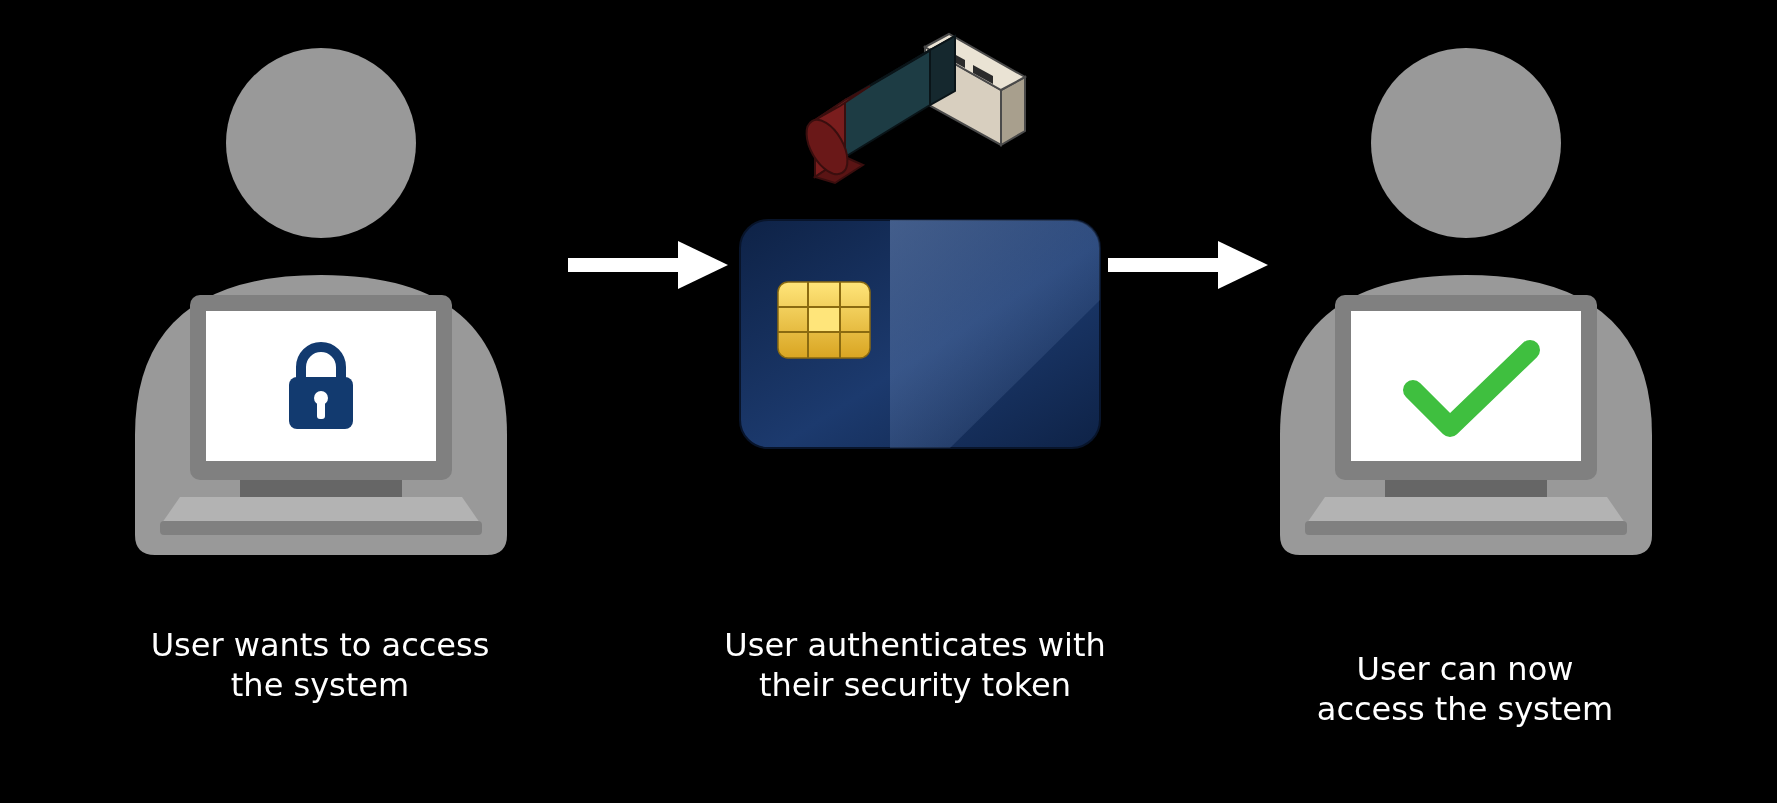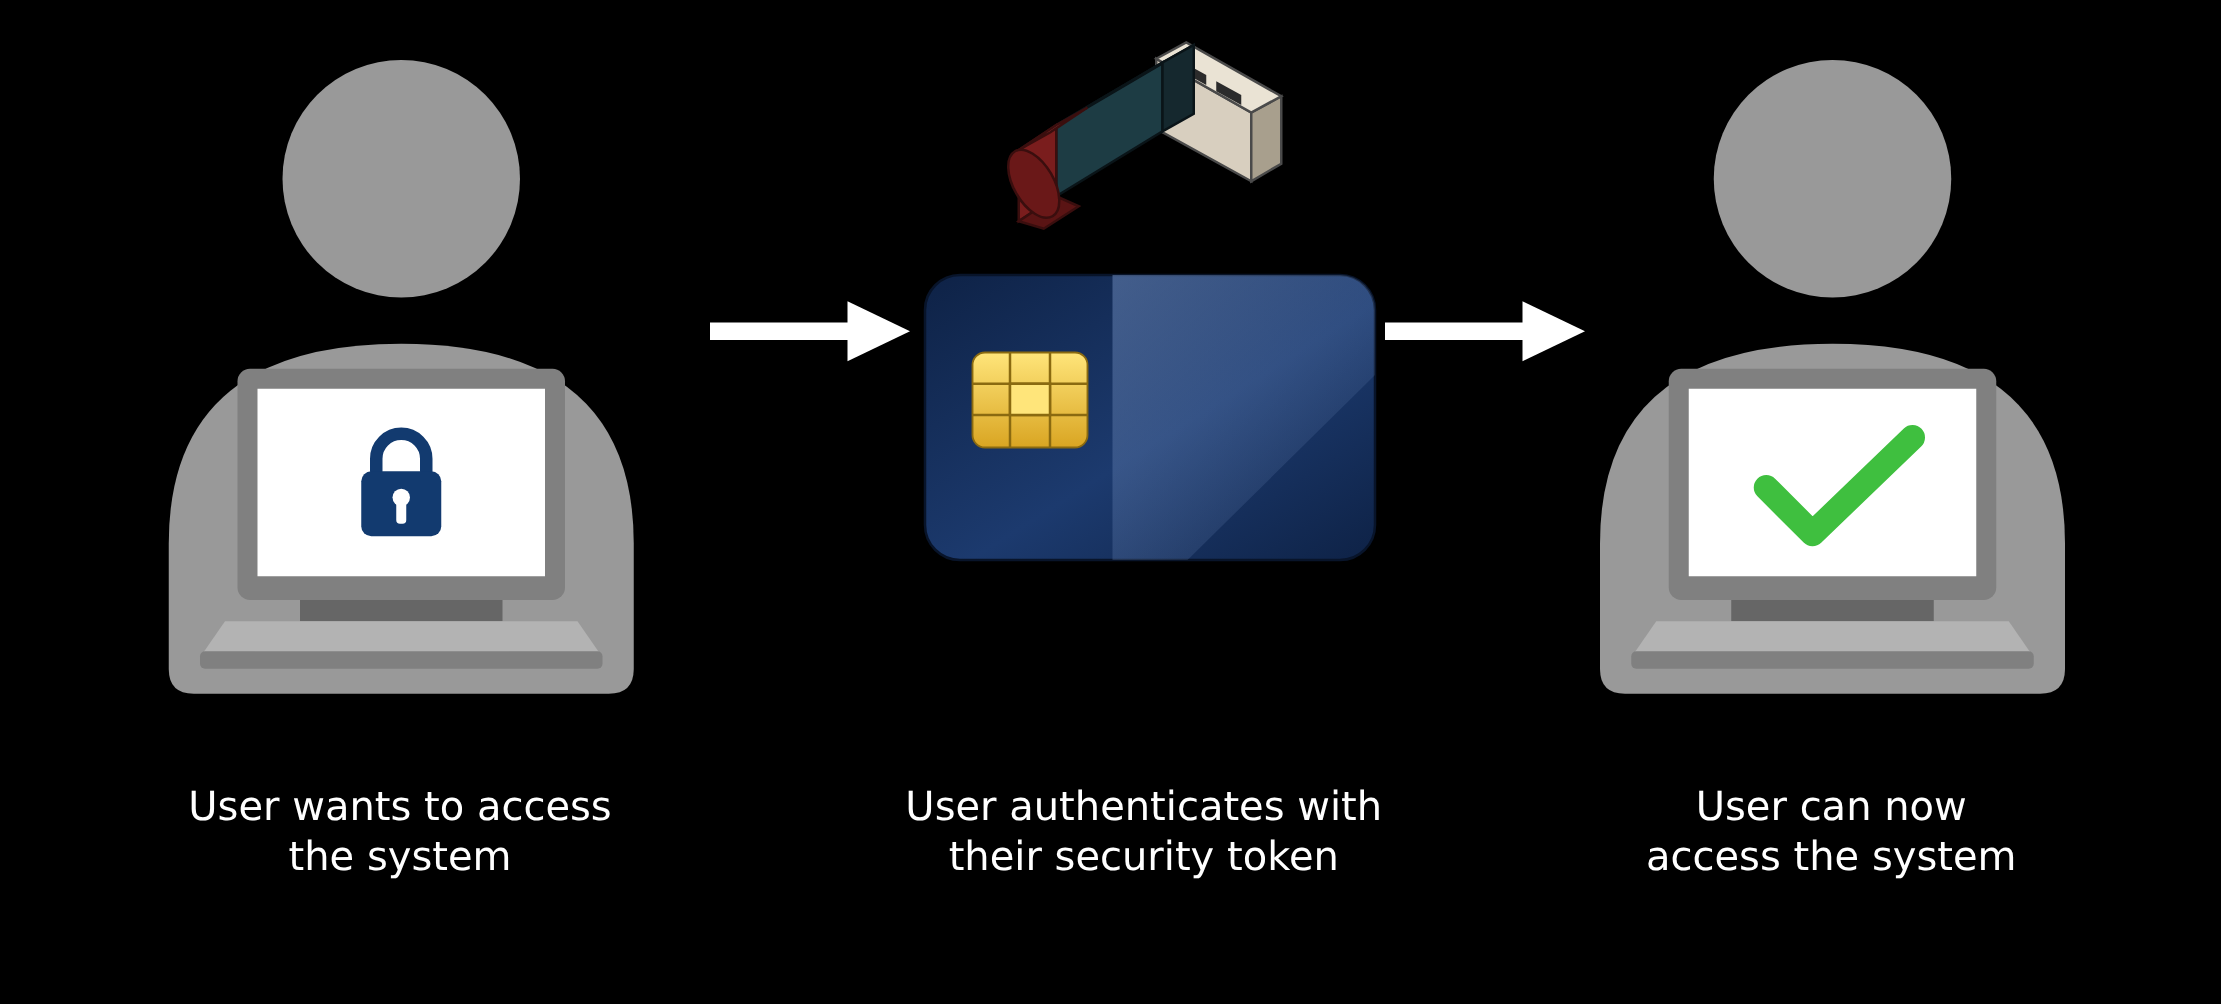--- a/index.html
+++ b/index.html
@@ -168,16 +168,16 @@
       </g>
     </svg>
   </div>
 
   <div class="caption" style="left:105px; top:625px; width:430px;">User wants to access
 the system</div>
 
   <div class="caption" style="left:665px; top:625px; width:500px;">User authenticates with
 their security token</div>
 
-  <div class="caption" style="left:1255px; top:625px; width:420px;">User can now
+  <div class="caption" style="left:1255px; top:649px; width:420px;">User can now
 access the system</div>
 
 </div>
 
 </body></html>

